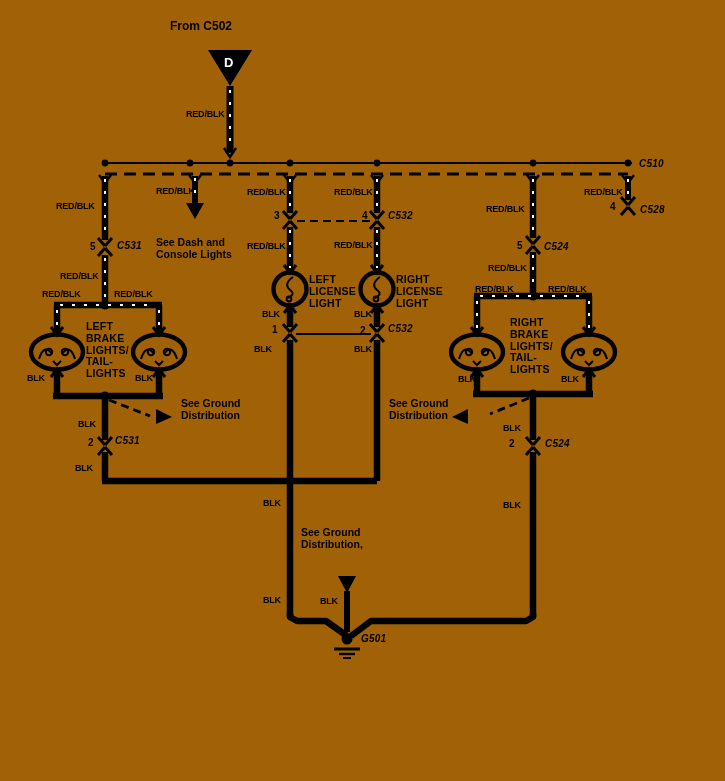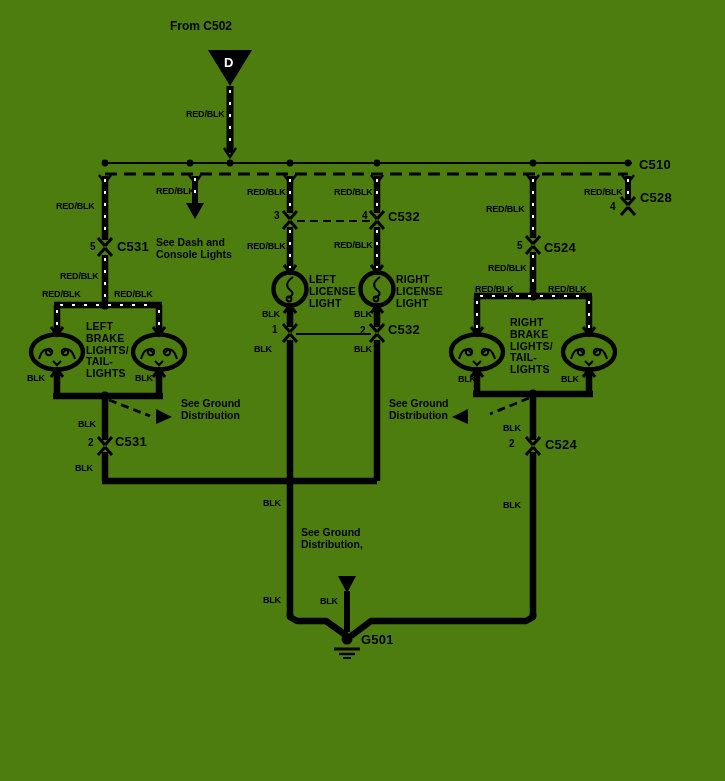--- a/index.html
+++ b/index.html
@@ -3,41 +3,41 @@
 <meta charset="utf-8">
 <style>
   html,body{margin:0;padding:0;background:#fff;}
   #canvas{position:relative;width:725px;height:781px;background:#fff;overflow:hidden;
           font-family:"Liberation Sans",sans-serif;}
   svg{position:absolute;left:0;top:0;}
   .lbl{position:absolute;color:#000;white-space:pre-line;line-height:1.15;
        font-family:"Liberation Sans",sans-serif;}
   .w{font-size:9px;font-weight:bold;letter-spacing:-0.2px;}
   .pin{font-size:10px;font-weight:bold;}
-  .conn{font-size:13px;font-weight:bold;letter-spacing:0.2px;}
+  .conn{font-size:10px;font-weight:bold;letter-spacing:0.2px;font-style:italic;}
   .comp{font-size:10.5px;font-weight:bold;line-height:1.12;letter-spacing:0.2px;}
   .note{font-size:10.5px;font-weight:600;line-height:1.18;}
   .title{font-size:12px;font-weight:bold;}
   .dletter{font-size:13px;font-weight:bold;color:#fff;}
   
   .wire{stroke:#000;stroke-width:6.5;fill:none;stroke-linejoin:round;}
   .wire6{stroke:#000;stroke-width:6;fill:none;}
   .stripe{stroke:#fff;stroke-width:2;fill:none;stroke-dasharray:3 9;}
   .thin{stroke:#000;stroke-width:2.4;fill:none;}
   .sym{stroke:#000;stroke-width:3;fill:none;}
   .dot{fill:#000;}
   .dashline{stroke:#000;stroke-width:3;fill:none;stroke-dasharray:12 7;}
   .dash2{stroke:#000;stroke-width:2.8;fill:none;stroke-dasharray:8 5;}
   .bulb{stroke:#000;stroke-width:4.4;fill:none;}
   .fil{stroke:#000;stroke-width:2;fill:none;}
 </style>
 </head>
 <body>
 
-<div id="canvas" style="background: #4d7c0f;">
+<div id="canvas" style="background: #a16207;">
 
 <svg width="725" height="781" viewBox="0 0 725 781">
   <defs>
     <g id="connsym">
       <path class="sym" d="M-7,-9 L0,-1 M7,-9 L0,-1"></path>
       <path class="sym" d="M-7,9 L0,1 M7,9 L0,1"></path>
     </g>
     <g id="licbulb">
       <circle class="bulb" cx="0" cy="0" r="16.5"></circle>
       <path class="sym" d="M-6,-24 L0,-16 L6,-24"></path>
@@ -234,21 +234,21 @@
 <span class="lbl pin" style="left:360px;top:325px;">2</span>
 <span class="lbl pin" style="left:88px;top:437px;">2</span>
 <span class="lbl pin" style="left:509px;top:438px;">2</span>
 
 <span class="lbl conn" style="left:117px;top:240px;">C531</span>
 <span class="lbl conn" style="left:388px;top:210px;">C532</span>
 <span class="lbl conn" style="left:388px;top:323px;">C532</span>
 <span class="lbl conn" style="left:115px;top:435px;">C531</span>
 <span class="lbl conn" style="left:544px;top:241px;">C524</span>
 <span class="lbl conn" style="left:545px;top:438px;">C524</span>
-<span class="lbl conn" style="left:640px;top:191px;">C528</span>
+<span class="lbl conn" style="left:640px;top:204px;">C528</span>
 <span class="lbl conn" style="left:639px;top:158px;">C510</span>
 <span class="lbl conn" style="left:361px;top:633px;">G501</span>
 
 <span class="lbl comp" style="left:309px;top:274px;">LEFT
 LICENSE
 LIGHT</span>
 <span class="lbl comp" style="left:396px;top:274px;">RIGHT
 LICENSE
 LIGHT</span>
 <span class="lbl comp" style="left:86px;top:321px;">LEFT

